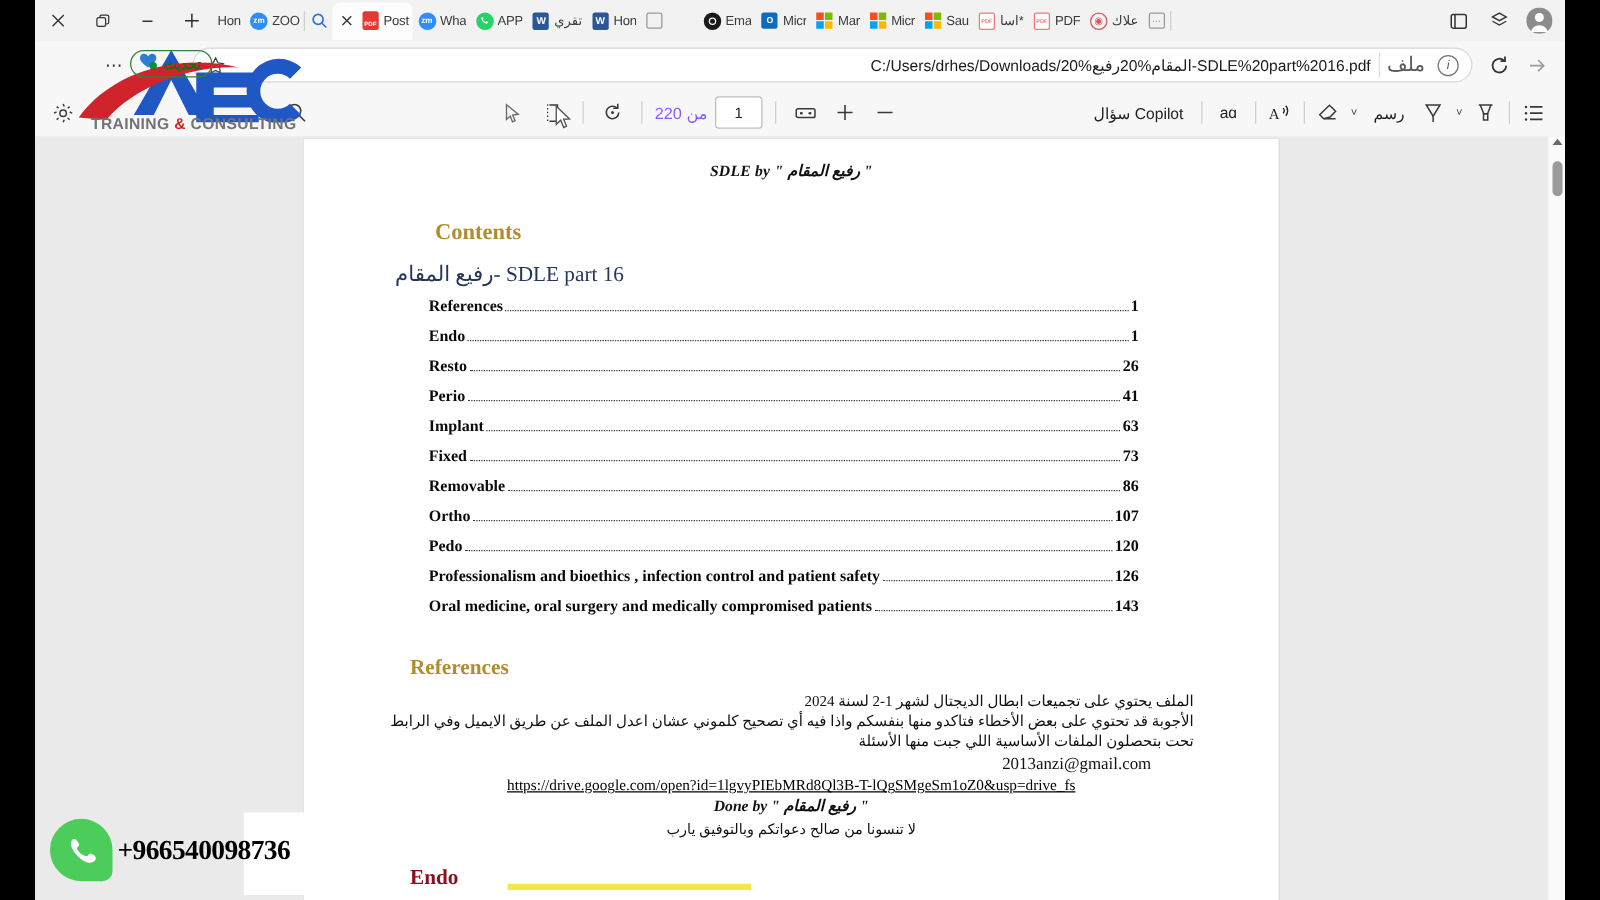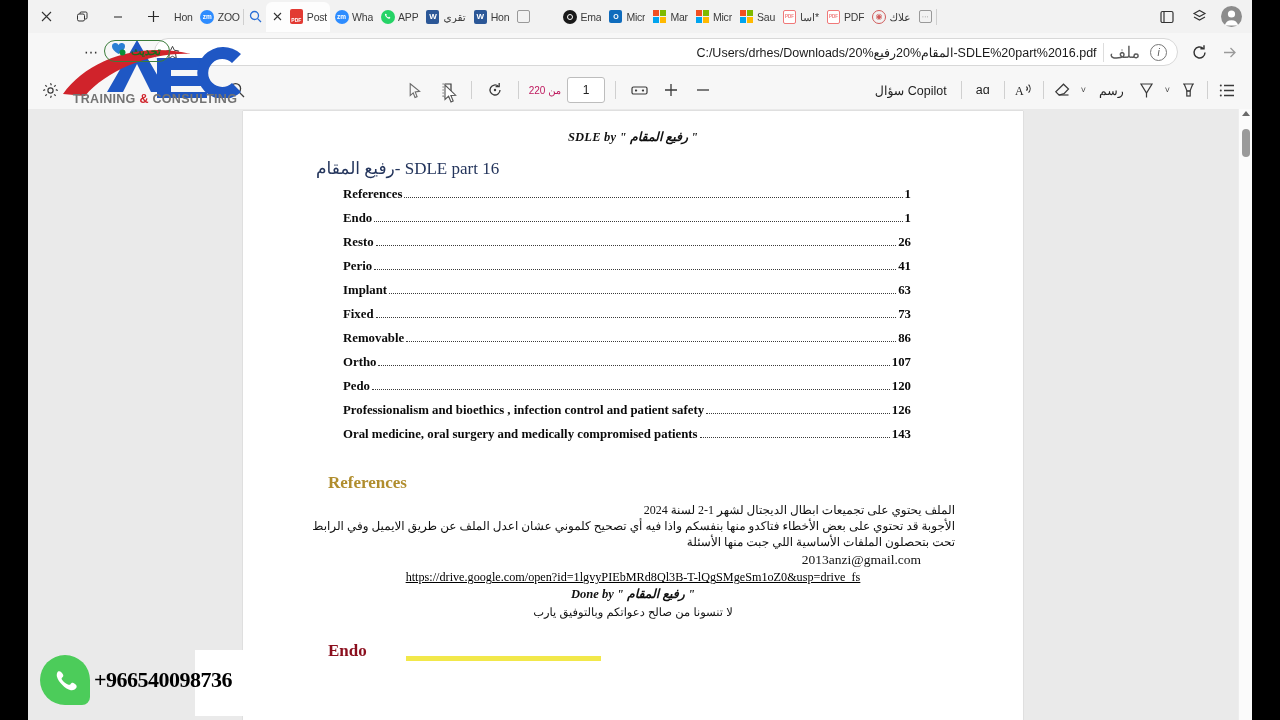--- a/index.html
+++ b/index.html
@@ -96,21 +96,21 @@
   
   .pdfbar {
     position: absolute; left: 0; top: 71px; width: 1224px; height: 38px;
     background: #f7f7f7; display: flex; align-items: center;
   }
   .pdf-left { width: 224px; display:flex; align-items:center; padding-left:14px; gap: 170px;}
   .pdf-ico { color:#3a3a3a; display:flex; align-items:center; justify-content:center; }
   .pdf-center { flex: 1 1 auto; display: flex; align-items: center; justify-content: center; gap: 6px; }
   .tb-btn { height:26px; min-width:26px; display:flex;align-items:center;justify-content:center;color:#3a3a3a;padding:0 3px;}
   .tb-sep { width:1px; height:18px; background:#d0d0d0; margin:0 4px;}
-  .pgtotal { font-size:10px; color:#be185d; direction:rtl; white-space:nowrap;}
+  .pgtotal { font-size:13px; color:#8b5cf6; direction:rtl; white-space:nowrap;}
   .pgbox {
     width: 38px; height: 26px; border:1px solid #bdbdbd; border-radius:3px; background:#fff;
     display:flex;align-items:center;justify-content:center;font-size:12px;color:#222;
   }
   .pdf-right { display:flex; align-items:center; gap:2px; padding-right:12px; }
   .txt-btn { font-size:12.5px; color:#222; padding:0 8px; height:26px; display:flex;align-items:center; white-space:nowrap;}
   .caret { font-size:9px; color:#444; padding:0 3px; }
 
   
   .viewer {
@@ -563,20 +563,21 @@
               <circle cx="1.8" cy="12.5" r="1" fill="#3a3a3a"></circle>
             </svg>
         </span>
       </div>
     </div>
 
     <div class="viewer">
       <div class="page">
         <div class="page-inner">
           <div class="doc-header">SDLE by " رفيع المقام "</div>
+          <div class="doc-h1">Contents</div>
           <div class="doc-sub">SDLE  part 16 -رفيع المقام</div>
 
           <div class="toc">
             <div class="toc-row">
               <span class="toc-label">References</span>
               <span class="toc-dots"></span>
               <span class="toc-page">1</span>
             </div>
             <div class="toc-row">
               <span class="toc-label">Endo</span>

